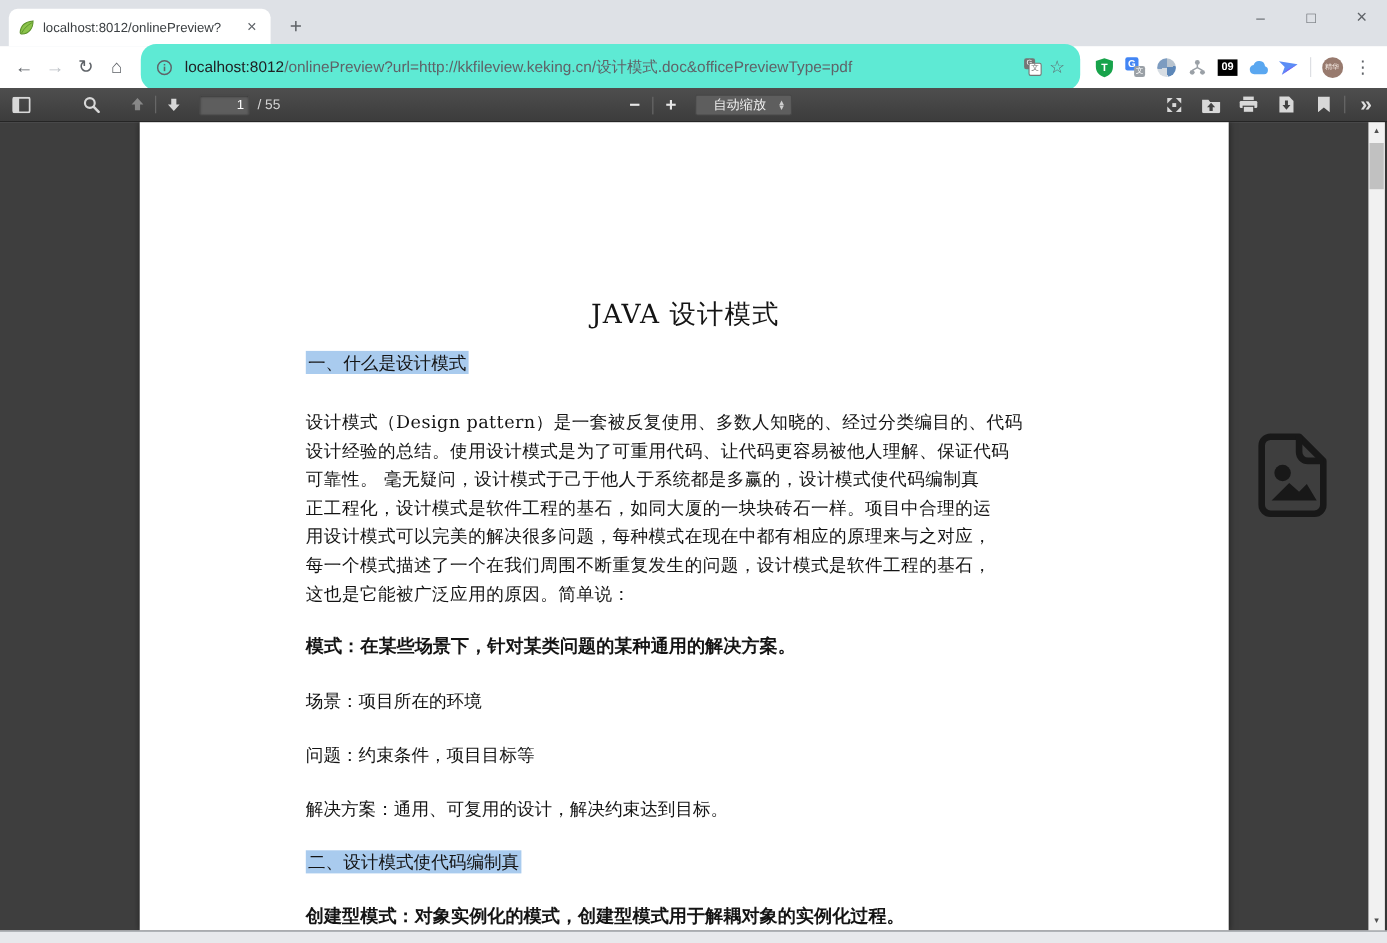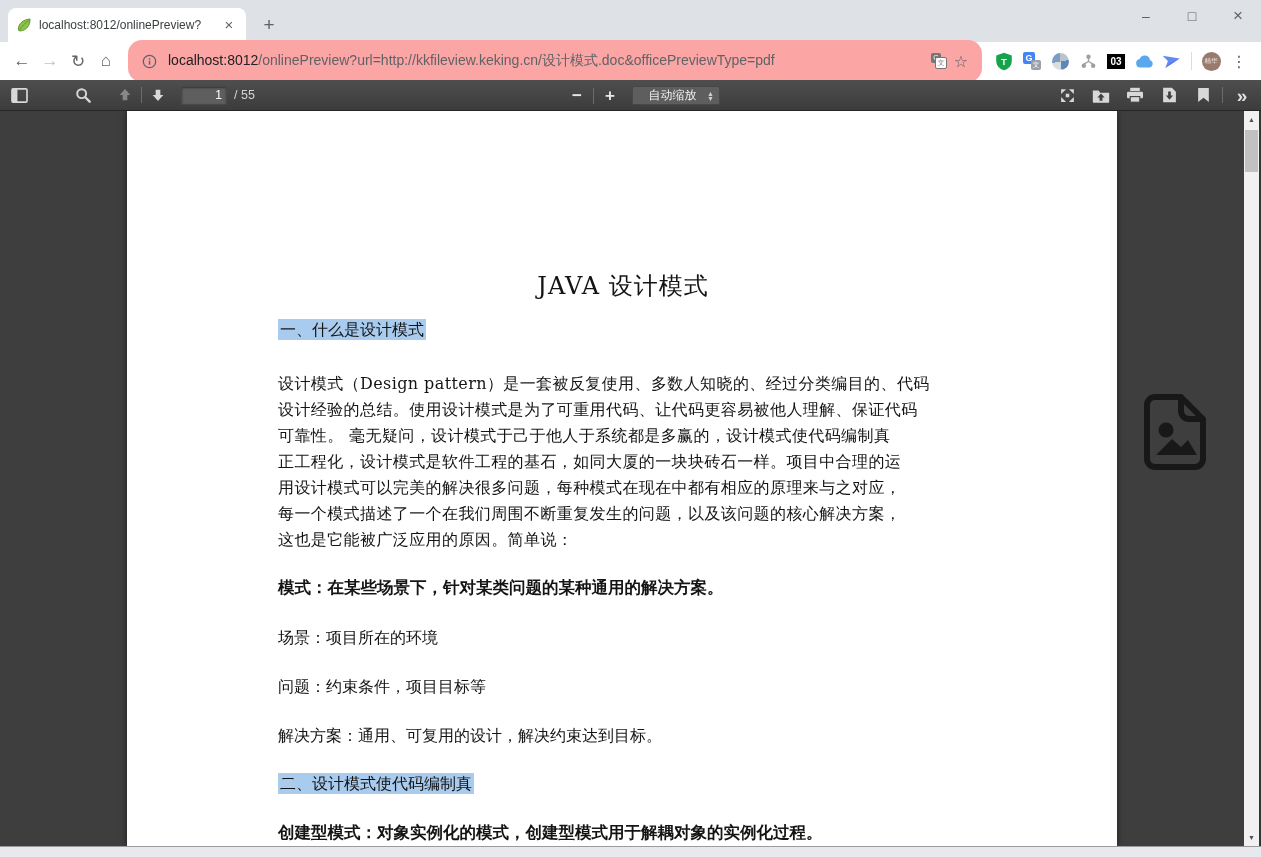--- a/index.html
+++ b/index.html
@@ -18,21 +18,21 @@
           font-size:19px;color:#5f6368;}
   .win-controls{position:absolute;right:0;top:0;height:34px;display:flex;}
   .win-btn{width:46px;height:34px;line-height:32px;text-align:center;color:#5f6368;font-size:14px;}
   .win-btn.close{font-size:17px;}
   
   .navbar{position:absolute;top:42px;left:0;right:0;height:38px;background:#fff;
           display:flex;align-items:center;padding:0 8px;box-sizing:border-box;}
   .nav-icon{width:28px;height:28px;display:flex;align-items:center;justify-content:center;
             font-size:17px;color:#5f6368;flex:none;}
   .nav-icon.disabled{color:#bdc1c6;}
-  .omnibox{flex:1;height:42px;background:#fca5a5;border-radius:14px;display:flex;align-items:center;
+  .omnibox{flex:1;height:42px;background:#5eead4;border-radius:14px;display:flex;align-items:center;
            padding:0 10px;margin:0 8px;min-width:0;}
   .url{font-size:14px;white-space:nowrap;overflow:hidden;flex:1;margin-left:8px;}
   .url .host{color:#202124;}
   .url .rest{color:#5f6368;}
   .omni-icon{flex:none;display:flex;align-items:center;justify-content:center;width:22px;height:22px;}
   .star{font-size:16px;color:#5f6368;}
   .ext-row{display:flex;align-items:center;flex:none;}
   .ext{width:22px;height:22px;display:flex;align-items:center;justify-content:center;margin:0 3px;flex:none;position:relative;}
   .badge01{background:#000;color:#fff;font-size:10px;font-weight:bold;padding:2px 3px;letter-spacing:0;}
   .swirl{width:17px;height:17px;border-radius:50%;
@@ -163,21 +163,21 @@
       </span>
     <span class="ext">
       <svg width="17" height="17" viewBox="0 0 20 20">
         <circle cx="10" cy="4.5" r="2.6" fill="#9aa0a6"></circle>
         <circle cx="4.5" cy="15" r="2.6" fill="#9aa0a6"></circle>
         <circle cx="15.5" cy="15" r="2.6" fill="#9aa0a6"></circle>
         <path d="M10 6.5 V10 M10 10 L4.5 13 M10 10 L15.5 13" stroke="#9aa0a6" stroke-width="1.6" fill="none"></path>
       </svg>
     </span>
     <span class="ext">
-      <span class="badge01">03</span>
+      <span class="badge01">09</span>
     </span>
     <span class="ext">
       <svg width="19" height="15" viewBox="0 0 22 16">
         <path d="M6 15 a5 5 0 0 1-.6-9.9 A6.2 6.2 0 0 1 17.4 6.6 A4.3 4.3 0 0 1 16.5 15 Z" fill="#5aa7f0"></path>
       </svg>
     </span>
     <span class="ext">
       <svg width="18" height="16" viewBox="0 0 20 18" style="transform:rotate(-12deg);">
         <polygon points="1,15 19,8 1,1 5.5,8" fill="#5b8df5"></polygon>
         <polygon points="1,15 19,8 8,11" fill="#7a5bf5"></polygon>
@@ -280,21 +280,21 @@
   <div class="page">
     <div class="content">
       <div class="doc-title">JAVA 设计模式</div>
       <div class="h-line"><span class="hl">一、什么是设计模式</span></div>
       <div class="para">
         <div>设计模式（Design pattern）是一套被反复使用、多数人知晓的、经过分类编目的、代码</div>
         <div>设计经验的总结。使用设计模式是为了可重用代码、让代码更容易被他人理解、保证代码</div>
         <div>可靠性。 毫无疑问，设计模式于己于他人于系统都是多赢的，设计模式使代码编制真</div>
         <div>正工程化，设计模式是软件工程的基石，如同大厦的一块块砖石一样。项目中合理的运</div>
         <div>用设计模式可以完美的解决很多问题，每种模式在现在中都有相应的原理来与之对应，</div>
-        <div>每一个模式描述了一个在我们周围不断重复发生的问题，以及该问题的核心解决方案，</div>
+        <div>每一个模式描述了一个在我们周围不断重复发生的问题，设计模式是软件工程的基石，</div>
         <div>这也是它能被广泛应用的原因。简单说：</div>
       </div>
       <div class="bold-line">模式：在某些场景下，针对某类问题的某种通用的解决方案。</div>
       <div class="plain-line">场景：项目所在的环境</div>
       <div class="plain-line">问题：约束条件，项目目标等</div>
       <div class="plain-line">解决方案：通用、可复用的设计，解决约束达到目标。</div>
       <div class="h-line2"><span class="hl">二、设计模式使代码编制真</span></div>
       <div class="bold-line2">创建型模式：对象实例化的模式，创建型模式用于解耦对象的实例化过程。</div>
     </div>
   </div>

